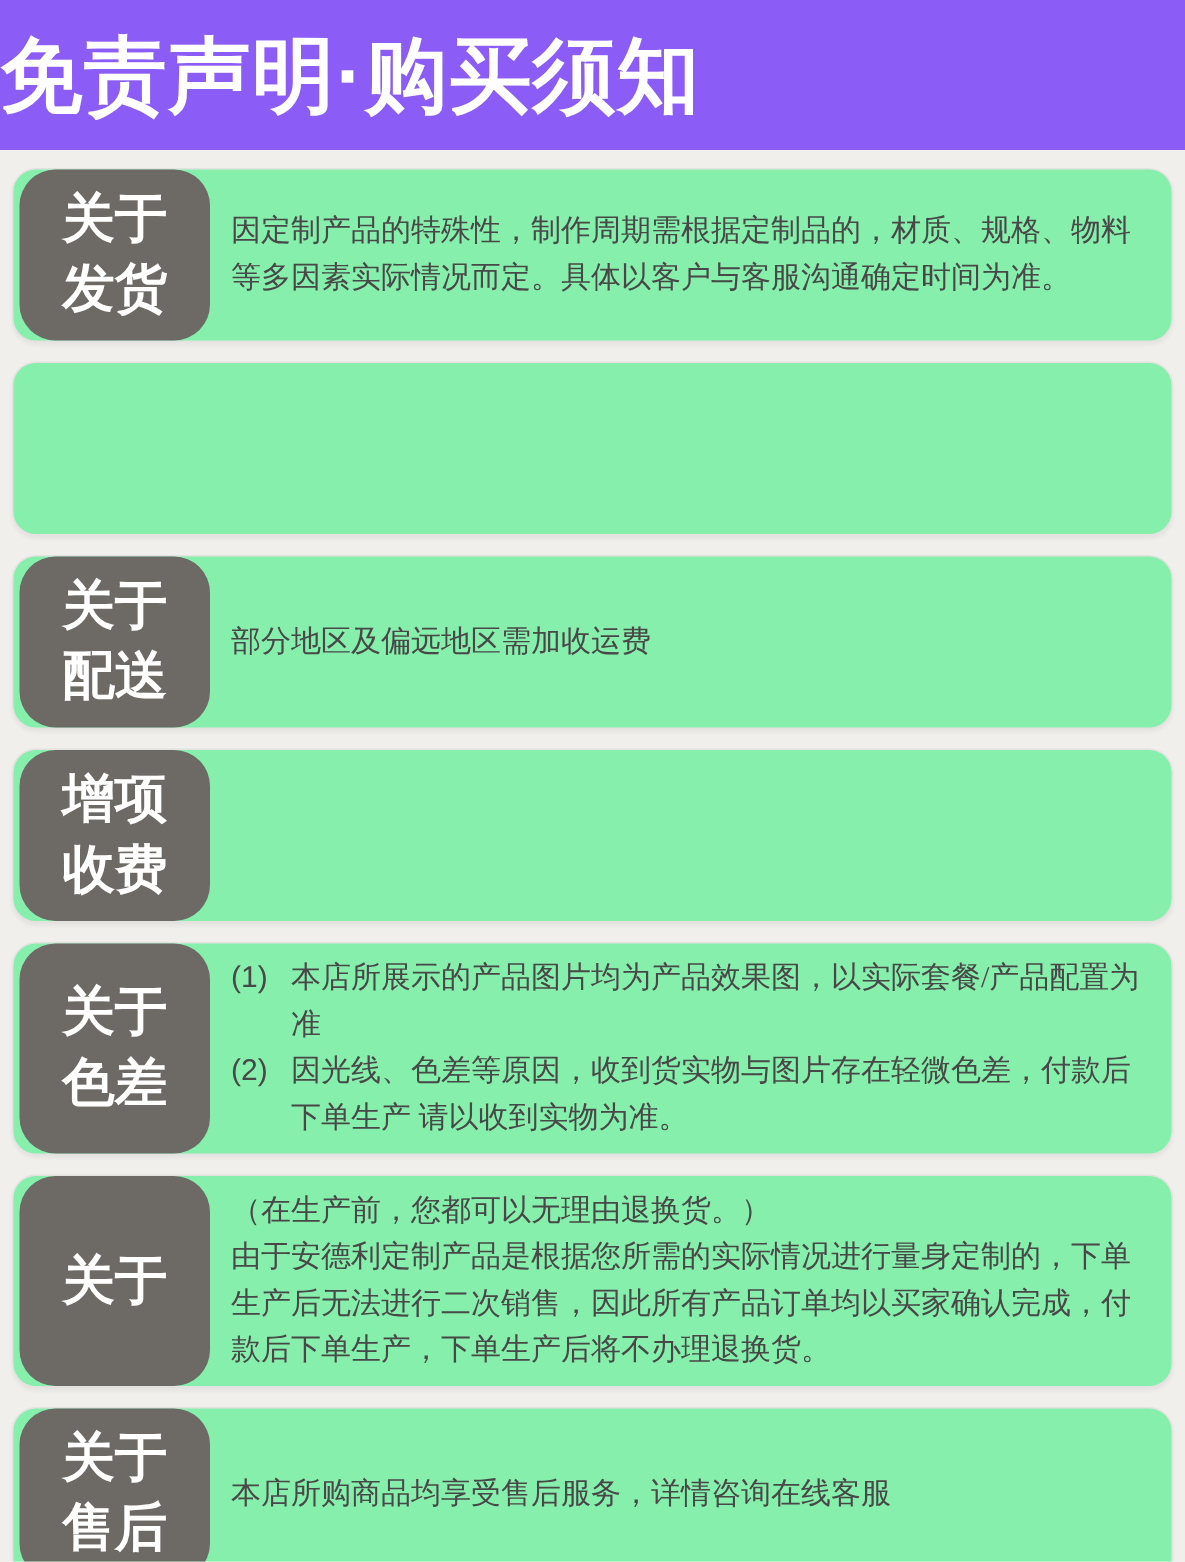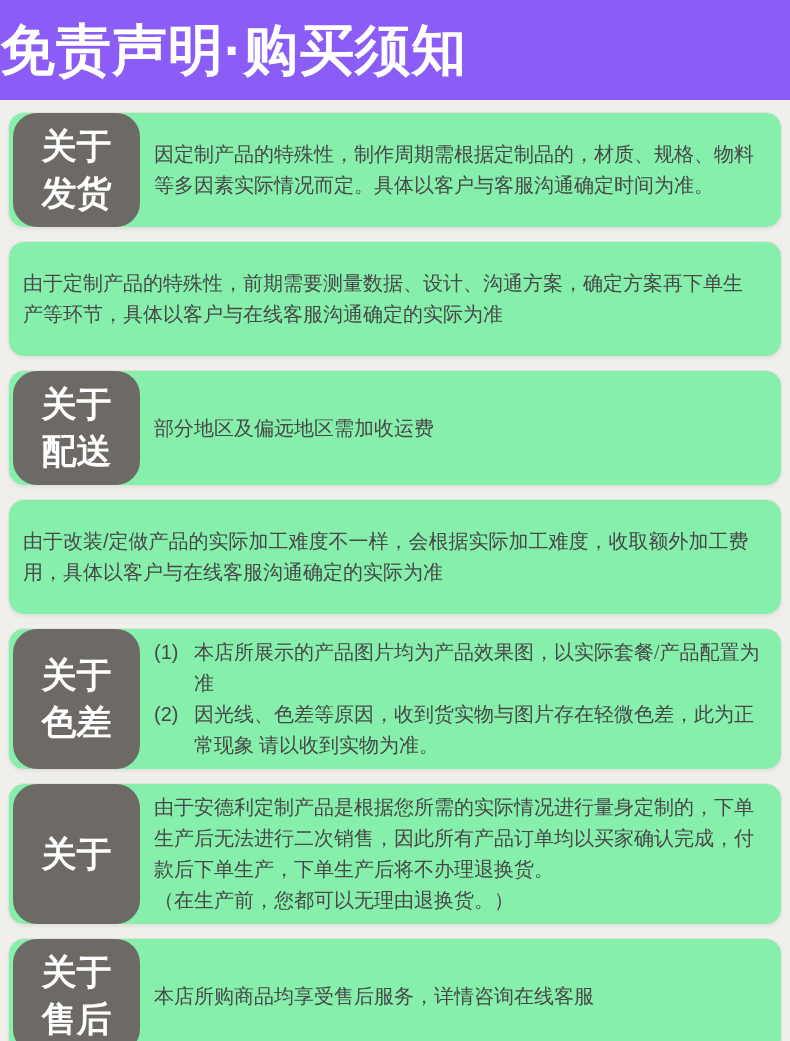--- a/index.html
+++ b/index.html
@@ -90,61 +90,59 @@
 <section class="card">
       <div class="tile">
         <div class="tile-line">关于</div>
         <div class="tile-line">发货</div>
       </div>
       <div class="card-body">
         <p class="para">因定制产品的特殊性，制作周期需根据定制品的，材质、规格、物料等多因素实际情况而定。具体以客户与客服沟通确定时间为准。</p>
       </div>
     </section>
     <section class="card">
-      <div class="card-body">
-        <p class="para">由于定制产品的特殊性，前期需要测量数据、设计、沟通方案，确定方案再下单生产等环节，具体以客户与在线客服沟通确定的实际为准</p>
-      </div>
     </section>
     <section class="card">
       <div class="tile">
         <div class="tile-line">关于</div>
         <div class="tile-line">配送</div>
       </div>
       <div class="card-body">
         <p class="para">部分地区及偏远地区需加收运费</p>
       </div>
     </section>
     <section class="card">
-      <div class="card-body">
-        <p class="para">由于改装/定做产品的实际加工难度不一样，会根据实际加工难度，收取额外加工费用，具体以客户与在线客服沟通确定的实际为准</p>
+      <div class="tile">
+        <div class="tile-line">增项</div>
+        <div class="tile-line">收费</div>
       </div>
     </section>
     <section class="card">
       <div class="tile">
         <div class="tile-line">关于</div>
         <div class="tile-line">色差</div>
       </div>
       <div class="card-body">
         <div class="item">
           <span class="marker">(1)</span>
           <span class="itext">本店所展示的产品图片均为产品效果图，以实际套餐/产品配置为准</span>
         </div>
         <div class="item">
           <span class="marker">(2)</span>
-          <span class="itext">因光线、色差等原因，收到货实物与图片存在轻微色差，此为正常现象 请以收到实物为准。</span>
+          <span class="itext">因光线、色差等原因，收到货实物与图片存在轻微色差，付款后下单生产 请以收到实物为准。</span>
         </div>
       </div>
     </section>
     <section class="card">
       <div class="tile">
         <div class="tile-line">关于</div>
       </div>
       <div class="card-body">
+        <p class="para">（在生产前，您都可以无理由退换货。）</p>
         <p class="para">由于安德利定制产品是根据您所需的实际情况进行量身定制的，下单生产后无法进行二次销售，因此所有产品订单均以买家确认完成，付款后下单生产，下单生产后将不办理退换货。</p>
-        <p class="para">（在生产前，您都可以无理由退换货。）</p>
       </div>
     </section>
     <section class="card">
       <div class="tile">
         <div class="tile-line">关于</div>
         <div class="tile-line">售后</div>
       </div>
       <div class="card-body">
         <p class="para">本店所购商品均享受售后服务，详情咨询在线客服</p>
       </div>

